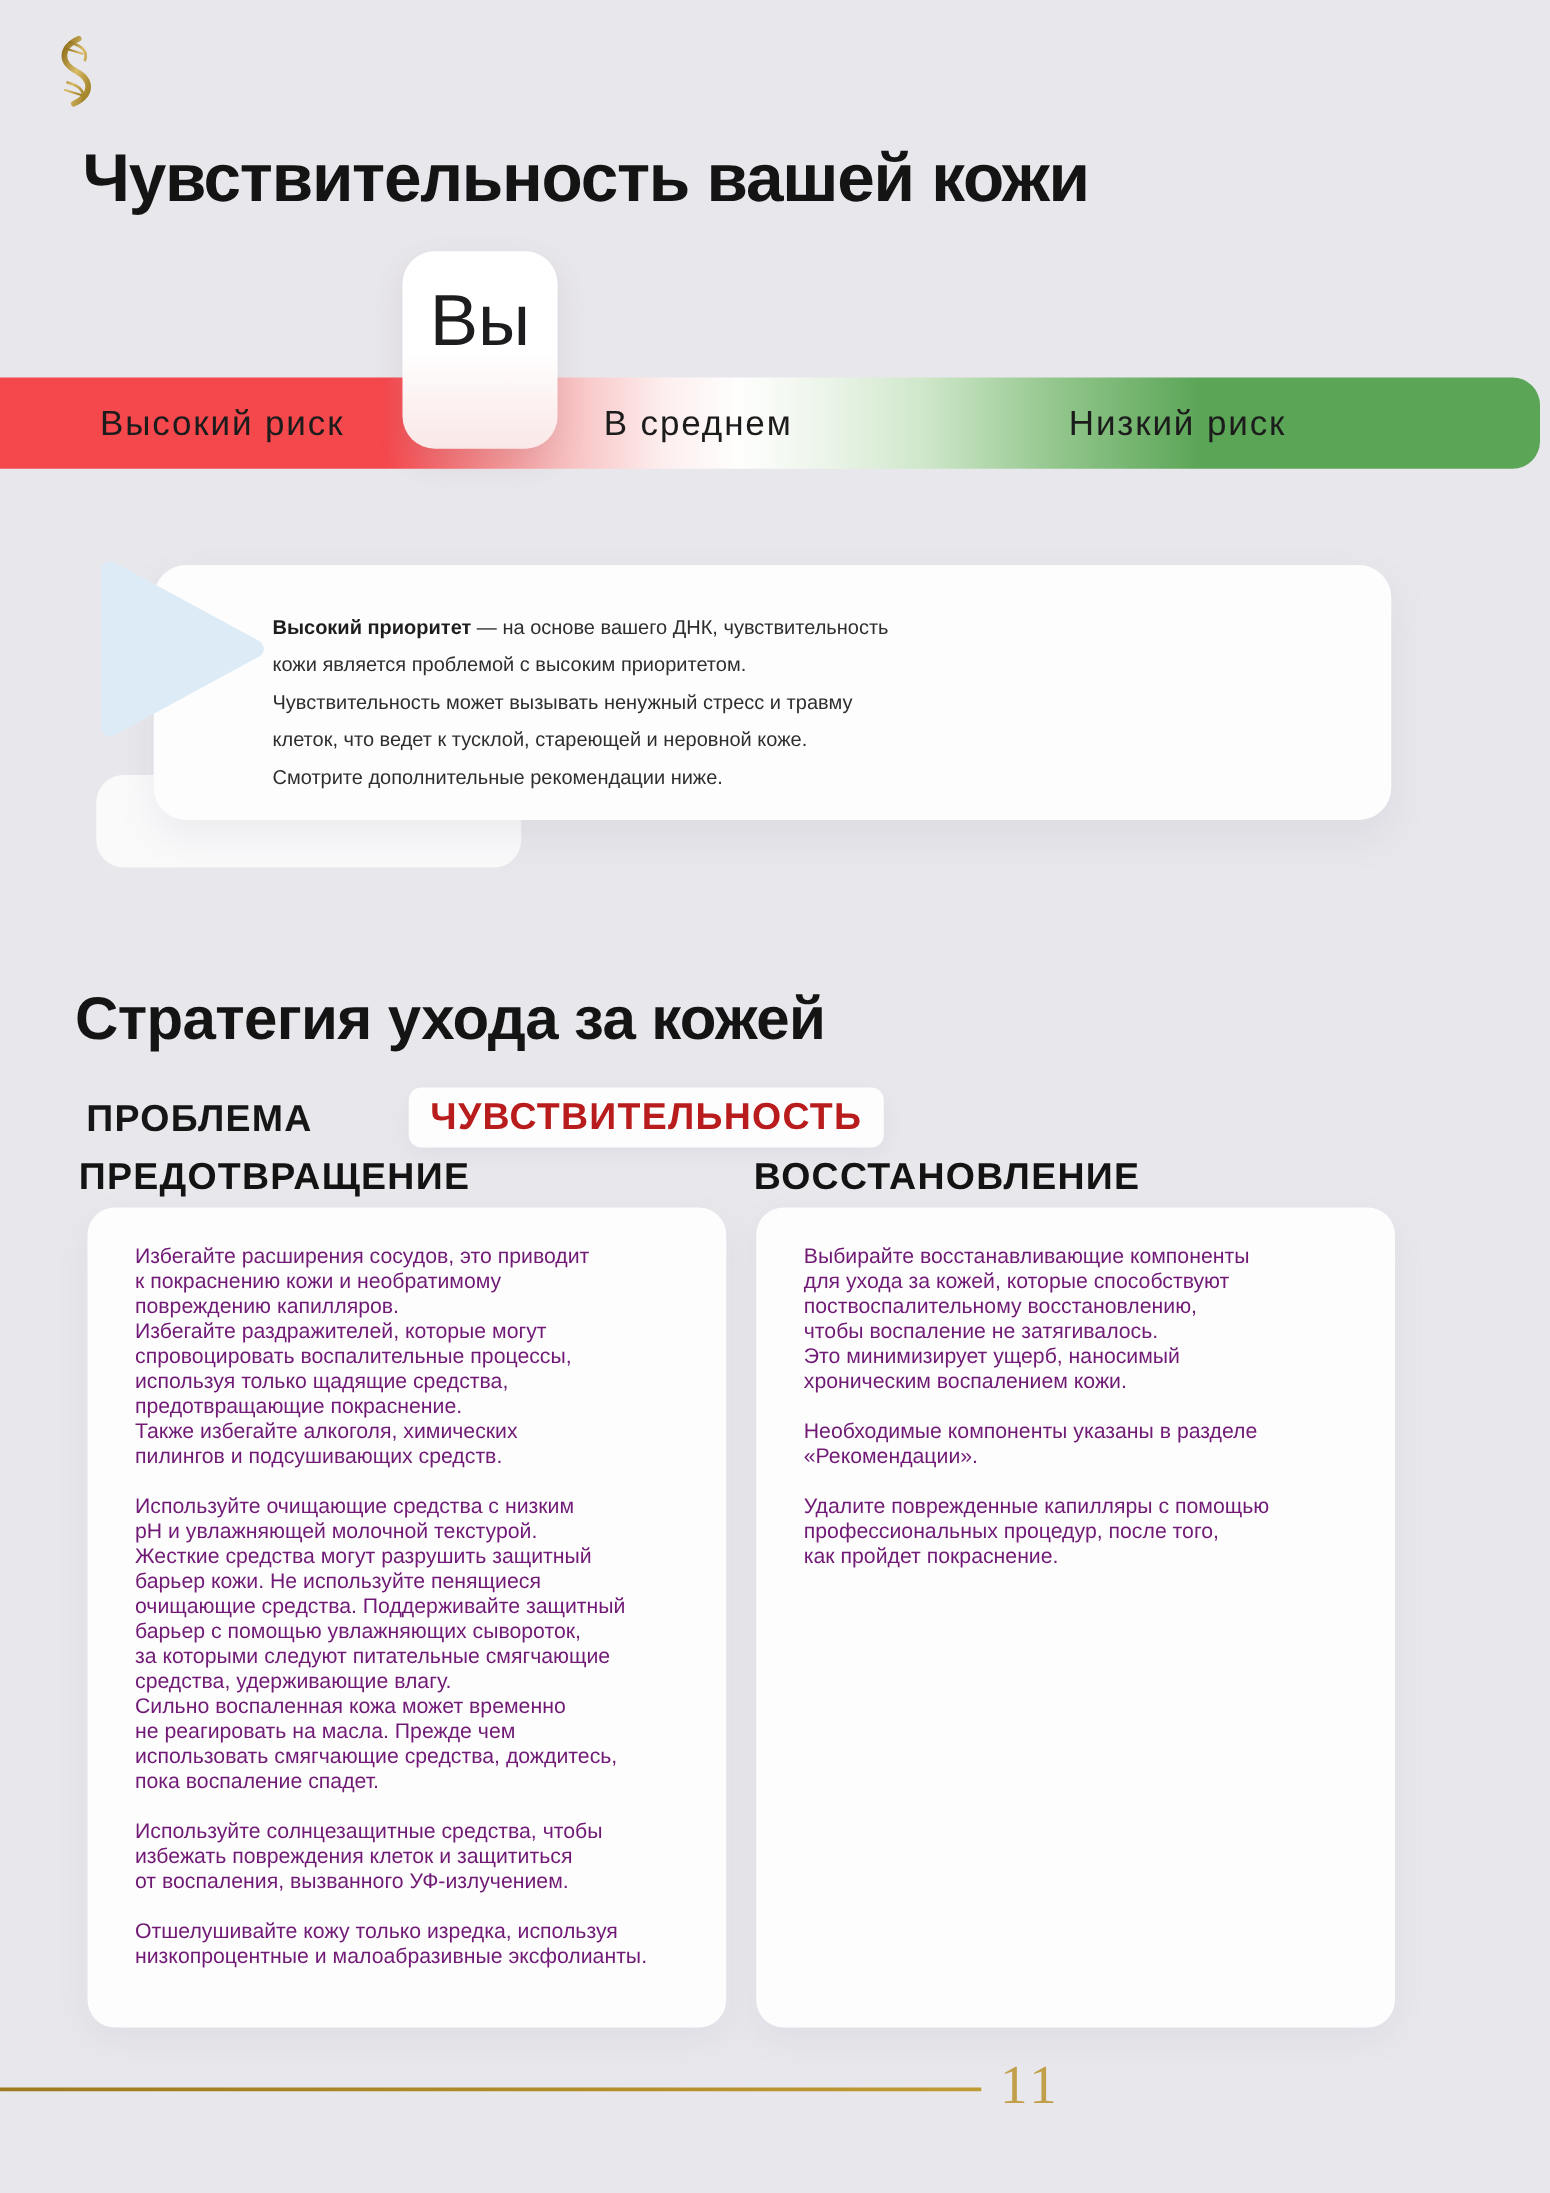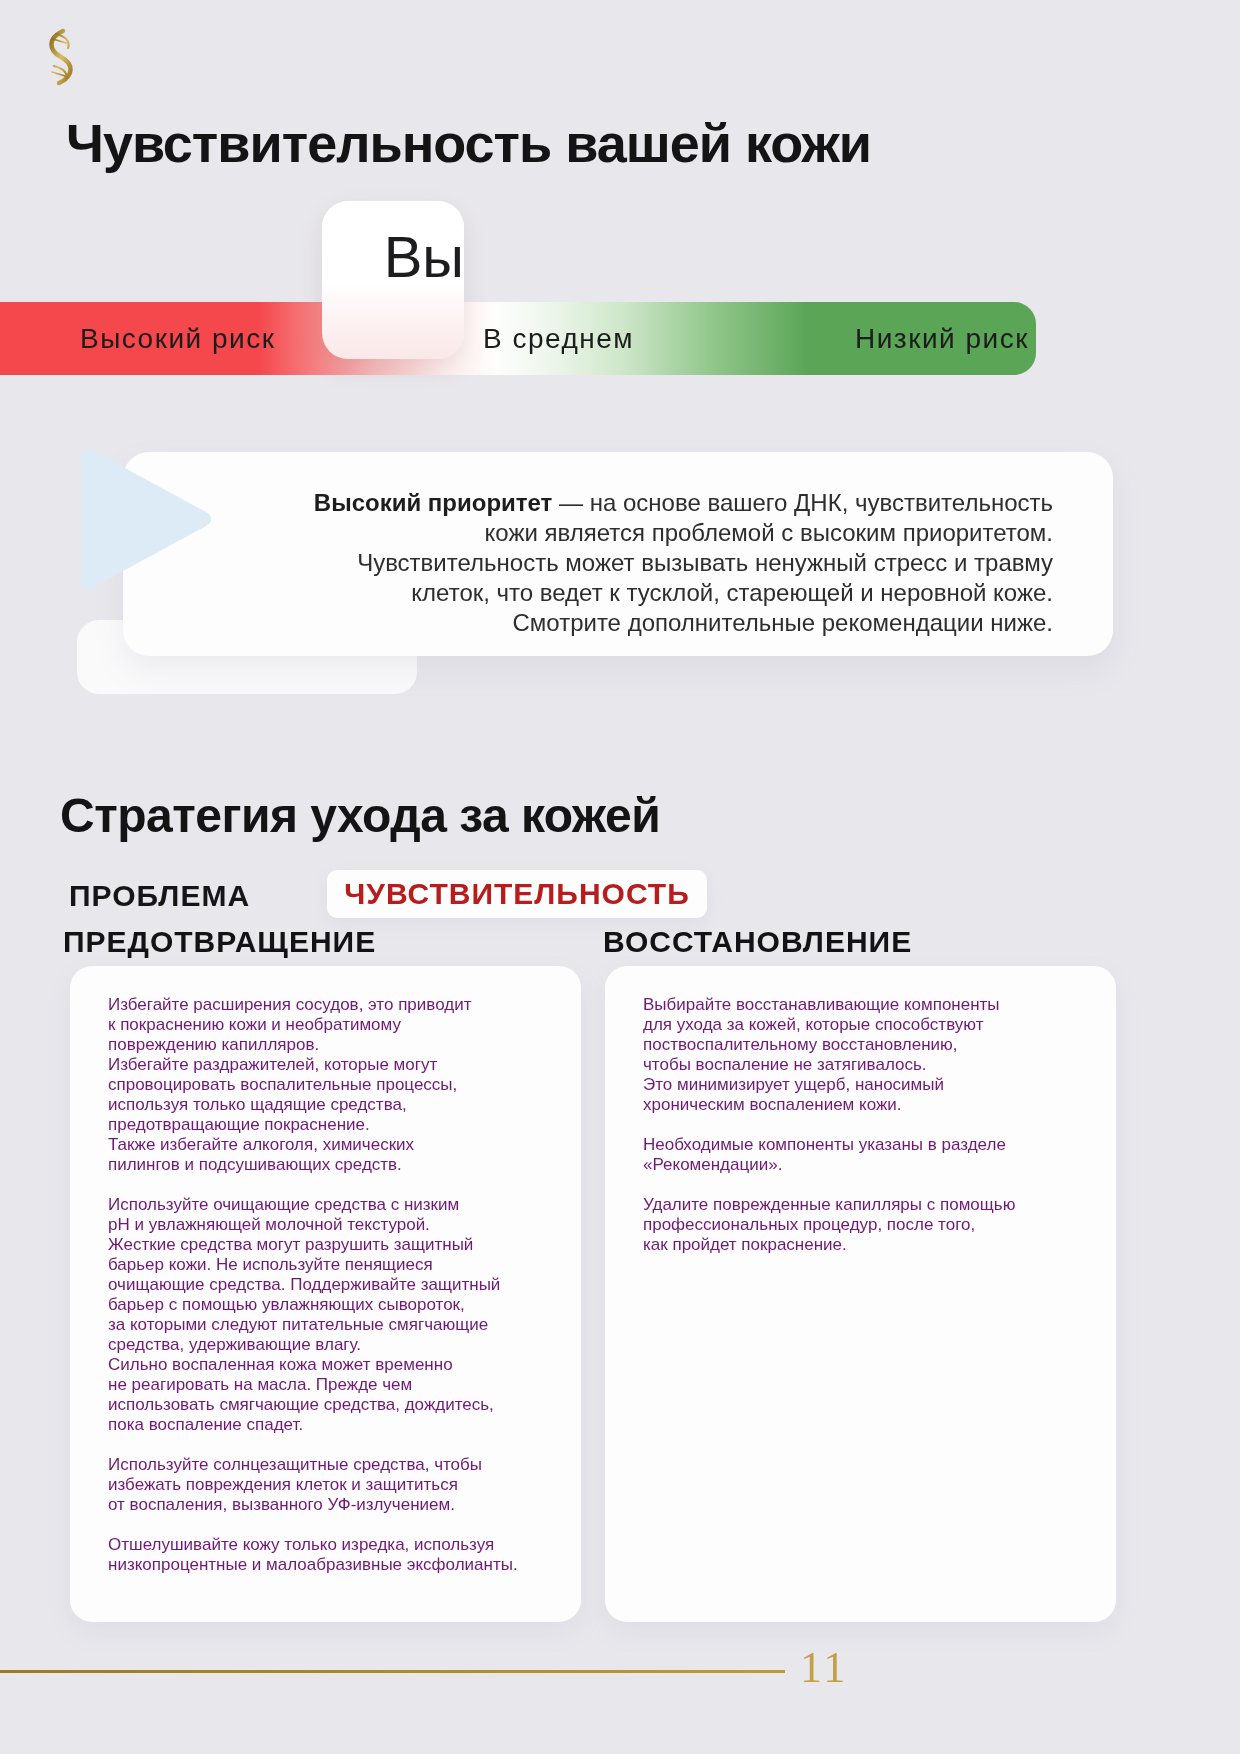--- a/index.html
+++ b/index.html
@@ -5,48 +5,48 @@
   html,body{margin:0;padding:0;background:#e8e7ec;}
   .page{position:relative;width:1240px;height:1754px;margin:0 auto;background:#e8e7ec;
         font-family:"Liberation Sans",sans-serif;overflow:hidden;}
 
   
   .logo{position:absolute;left:40px;top:28px;width:42px;height:58px;}
   .title{position:absolute;left:66px;top:112px;font-size:54px;font-weight:800;
          letter-spacing:-1px;color:#141414;}
 
   
-  .bar{position:absolute;left:0;top:302px;width:1036px;height:73px;z-index:1;
+  .bar{position:absolute;left:0;top:302px;width:1204px;height:73px;z-index:1;
        border-radius:0 22px 22px 0;
        background:linear-gradient(90deg,
          #f4484d 0%, #f4484d 25%,
          #f7b9ba 36%, #fdeeee 43%, #fefefd 48%,
          #eef6ec 53%, #cfe7ca 60%, #90c58a 69%,
-         #5ba557 78%, #5ba557 100%);}
+         #5ba557 78%, #5ba557 100%);padding-left:28px;}
   .bar-label{position:absolute;top:0;height:73px;line-height:73px;font-size:28px;
              font-weight:500;letter-spacing:1.5px;color:#1c1c1c;white-space:nowrap;}
   .bar-label.high{left:80px;}
   .bar-label.mid{left:483px;}
   .bar-label.low{left:855px;}
-  .marker{position:absolute;left:322px;top:201px;width:142px;height:158px;z-index:2;
+  .marker{position:absolute;left:322px;top:201px;width:124px;height:158px;z-index:2;
           border-radius:26px;
           background:linear-gradient(180deg,#ffffff 0%,#ffffff 52%,#fdf3f3 74%,#fae8e8 100%);
           box-shadow:0 10px 25px rgba(120,90,90,0.12);
-          text-align:right;}
+          text-align:center;}
   .marker span{display:inline-block;margin-top:22px;font-size:58px;font-weight:500;color:#1d1d1f;}
 
   
   .stack-card{position:absolute;left:77px;top:620px;width:340px;height:74px;z-index:2;
               border-radius:22px;background:rgba(253,253,254,0.85);}
   .blue-triangle{position:absolute;left:78px;top:446px;z-index:4;}
   .priority-card{position:absolute;left:123px;top:452px;width:990px;height:204px;z-index:3;
                  background:#fdfdfe;border-radius:26px;
                  box-shadow:0 14px 30px rgba(140,140,160,0.12);box-sizing:border-box;
                  padding:36px 60px 0 95px;}
-  .priority-text{font-size:24px;line-height:30px;color:#2e2e2e;white-space:pre-line;text-align:right;}
+  .priority-text{font-size:16px;line-height:30px;color:#2e2e2e;white-space:pre-line;}
   .priority-text b{font-weight:700;color:#1d1d1d;}
 
   
   .strategy-title{position:absolute;left:60px;top:788px;font-size:48px;font-weight:800;
                   letter-spacing:-0.5px;color:#141414;}
   .problem-label{position:absolute;left:69px;top:872px;height:48px;line-height:48px;
                  font-size:30px;font-weight:800;letter-spacing:1px;color:#161616;}
   .problem-pill{position:absolute;left:327px;top:870px;width:380px;height:48px;z-index:2;
                 background:#fdfdfe;border-radius:10px;box-shadow:0 6px 16px rgba(150,150,165,0.10);
                 text-align:center;line-height:48px;font-size:30px;font-weight:800;

